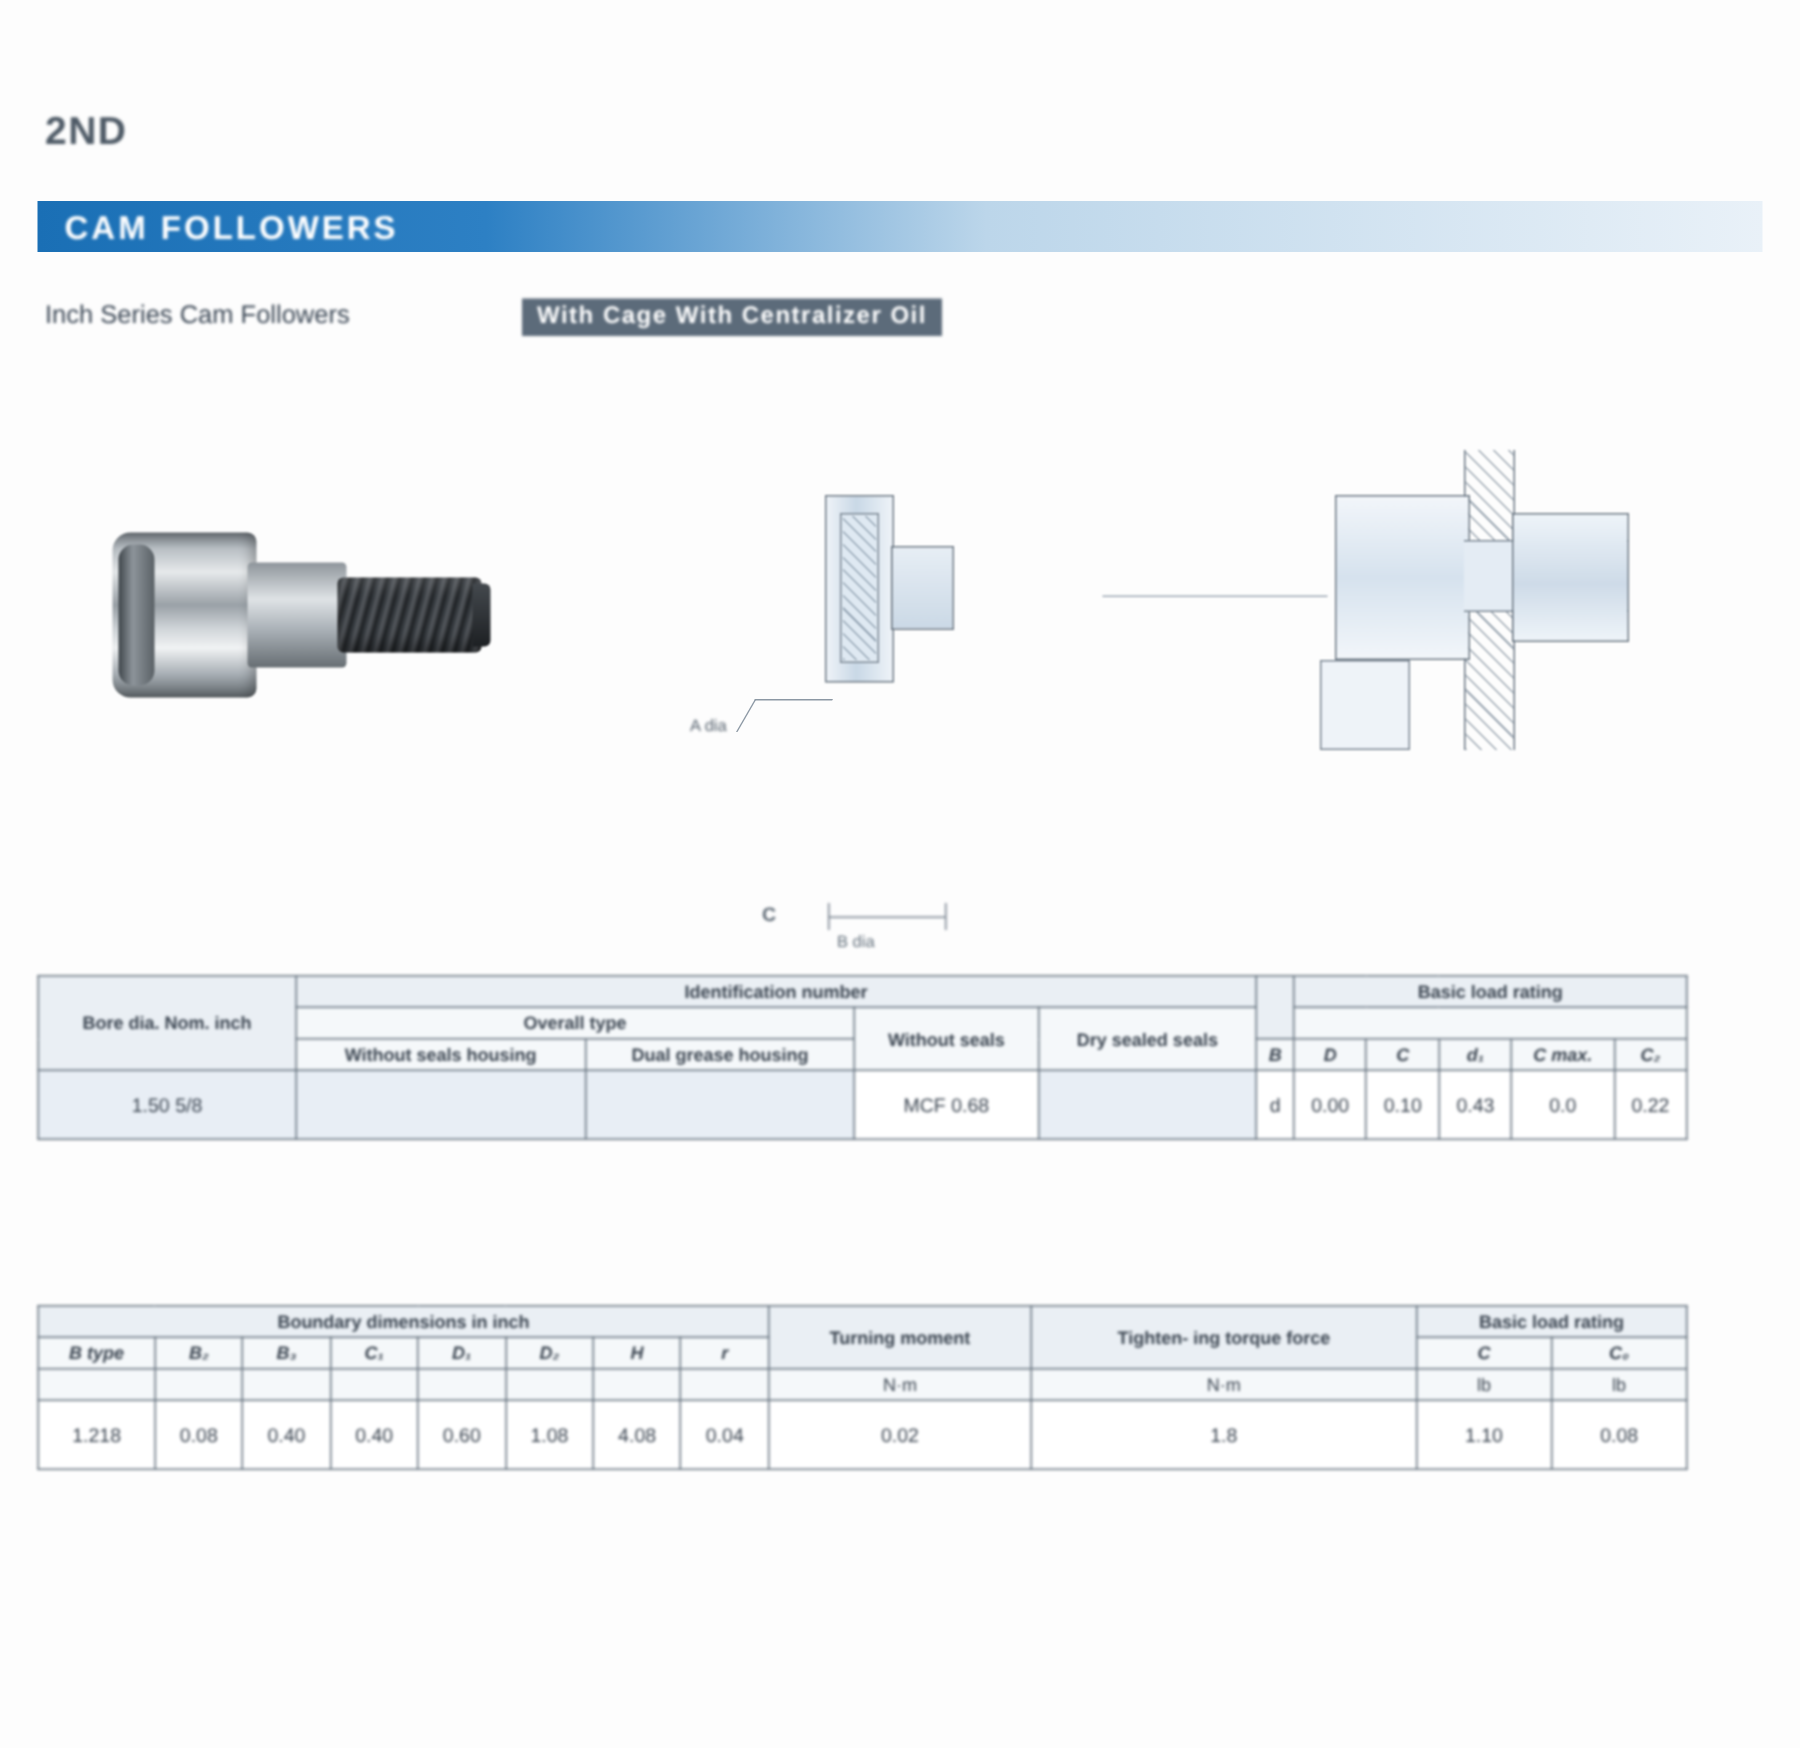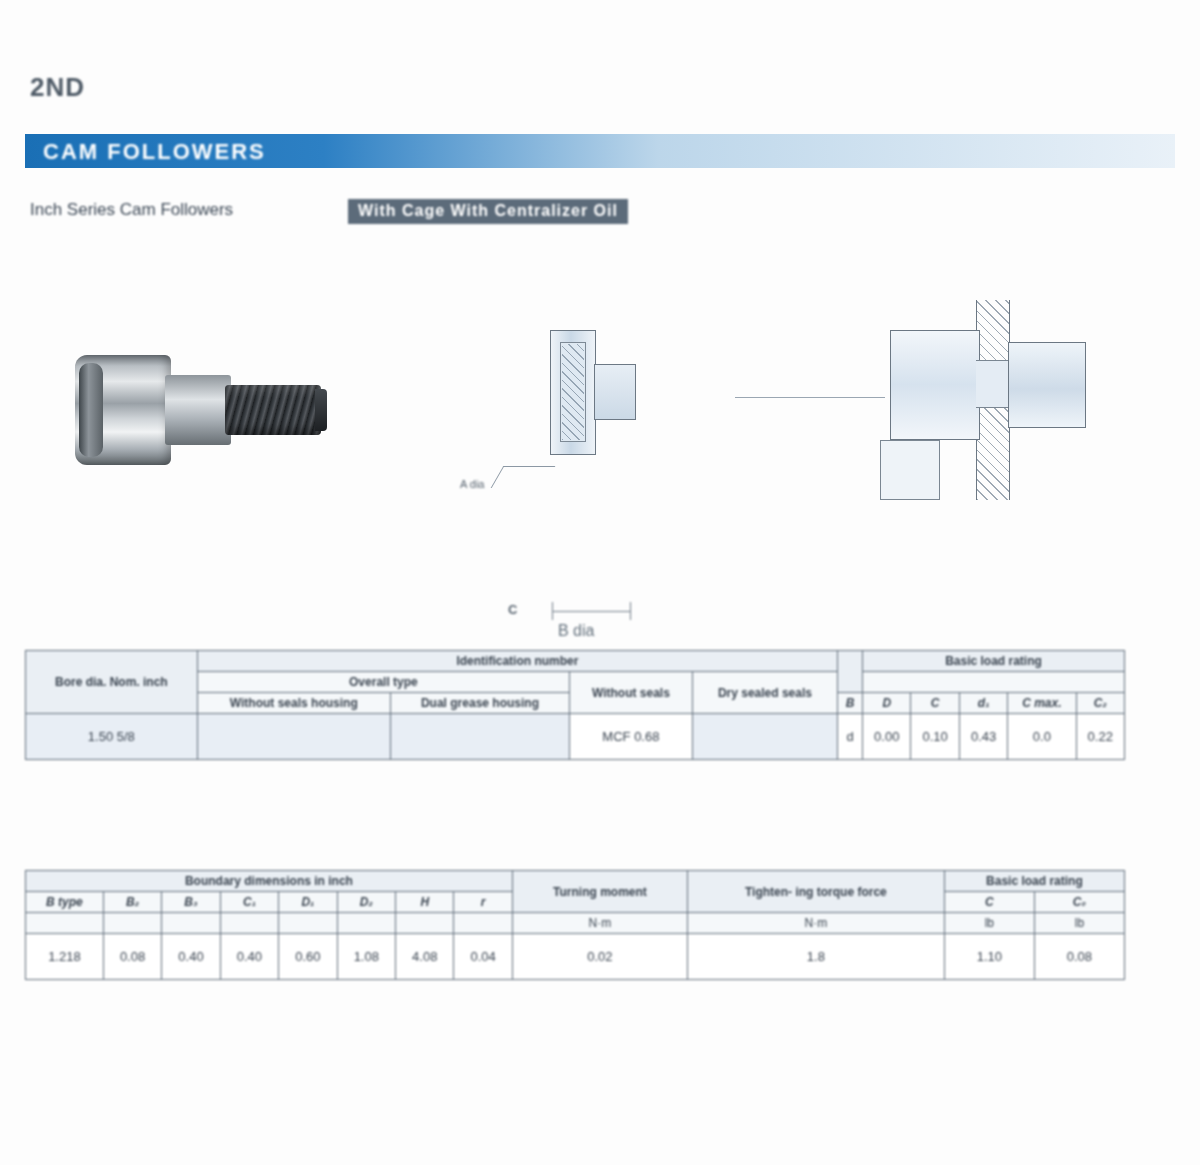--- a/index.html
+++ b/index.html
@@ -200,21 +200,21 @@
   }
   .dim-row .cap-r {
     position: absolute;
     left: 130px; top: 2px;
     width: 0; height: 18px;
     border-left: 1.4px solid #6f7b87;
   }
   .dim-row .sub {
     position: absolute;
     left: 58px; top: 22px;
-    font-size: 16px;
+    font-size: 11px;
     color: #63707c;
   }
 
   
   .draw-right {
     position: absolute;
     left: 880px; top: 30px;
     width: 240px; height: 200px;
     filter: blur(0.7px);
   }

